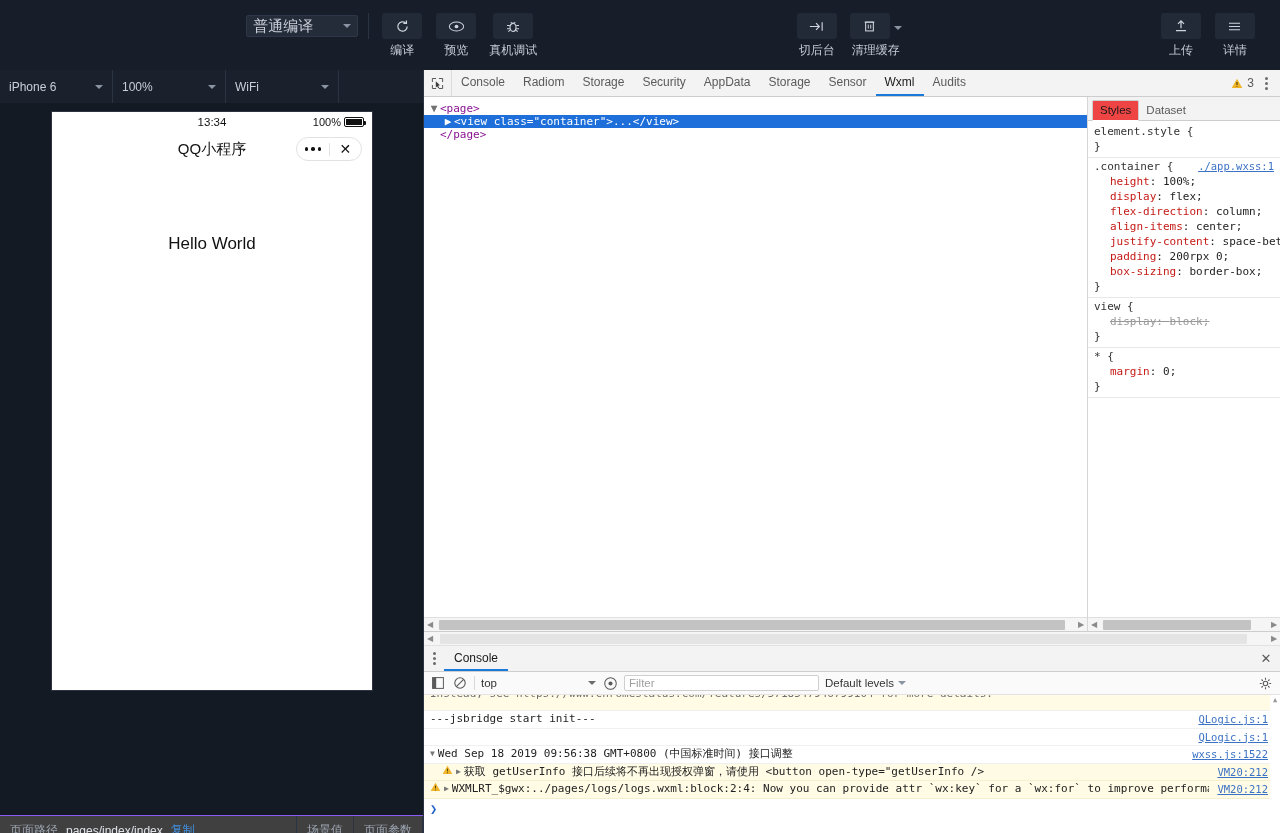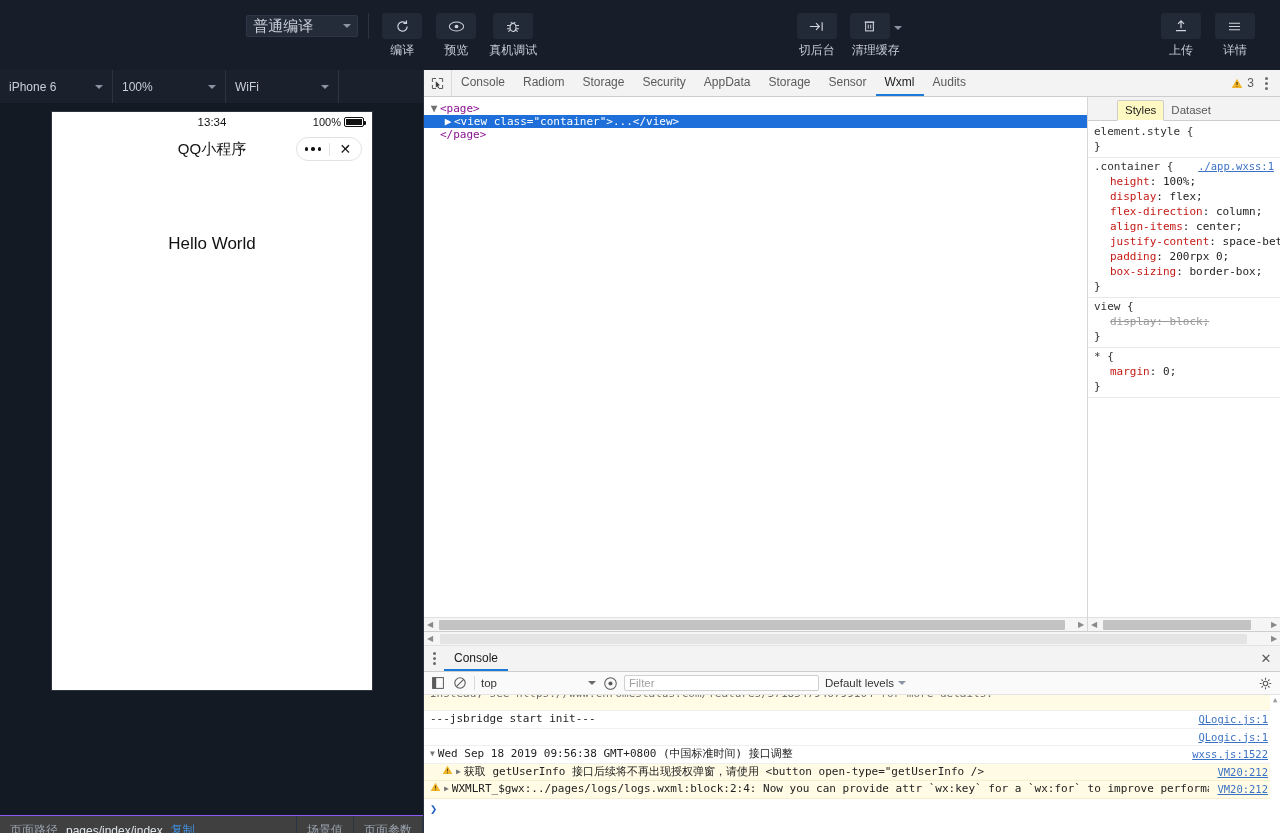--- a/index.html
+++ b/index.html
@@ -178,21 +178,21 @@
   .hs-track { flex:1 1 auto; height:10px; position:relative; }
   .hs-thumb { position:absolute; top:0; left:1%; width:24%; height:10px; background:#c3c3c3; border-radius:1px; }
 
   .styles-pane {
     width:192px; flex:0 0 192px; background:#fff; display:flex; flex-direction:column;
     min-width:0;
   }
   .st-tabbar { height:24px; display:flex; align-items:flex-end; background:#f3f3f3;
                border-bottom:1px solid #cdcdcd; padding-left:4px; flex:0 0 auto;}
   .st-tab { padding:3px 7px 4px 7px; font-size:11.5px; color:#5a5a5a; }
-  .st-tab.active { background:#fef9c3; color:#1a1a1a; border:1px solid #cdcdcd; border-bottom-color:#fff; margin-bottom:-1px; border-radius:2px 2px 0 0;margin-left:25px;}
+  .st-tab.active { background:#ef4444; color:#1a1a1a; border:1px solid #cdcdcd; border-bottom-color:#fff; margin-bottom:-1px; border-radius:2px 2px 0 0;}
   .st-body {
     flex:1 1 auto; overflow:hidden; font-family:"DejaVu Sans Mono", monospace;
     font-size:11px; line-height:15px; padding:2px 0 0 0;
   }
   .rule { padding:1px 6px 3px 6px; border-bottom:1px solid #e8e8e8; position:relative;}
   .rule .sel-line { display:flex; }
   .rule .selname { color:#333; }
   .rule .src { margin-left:auto; color:#3c72c4; text-decoration:underline; font-size:10.5px; white-space:nowrap;}
   .decl { padding-left:16px; color:#222; white-space:nowrap; }
   .prop { color:#c41a16; }

